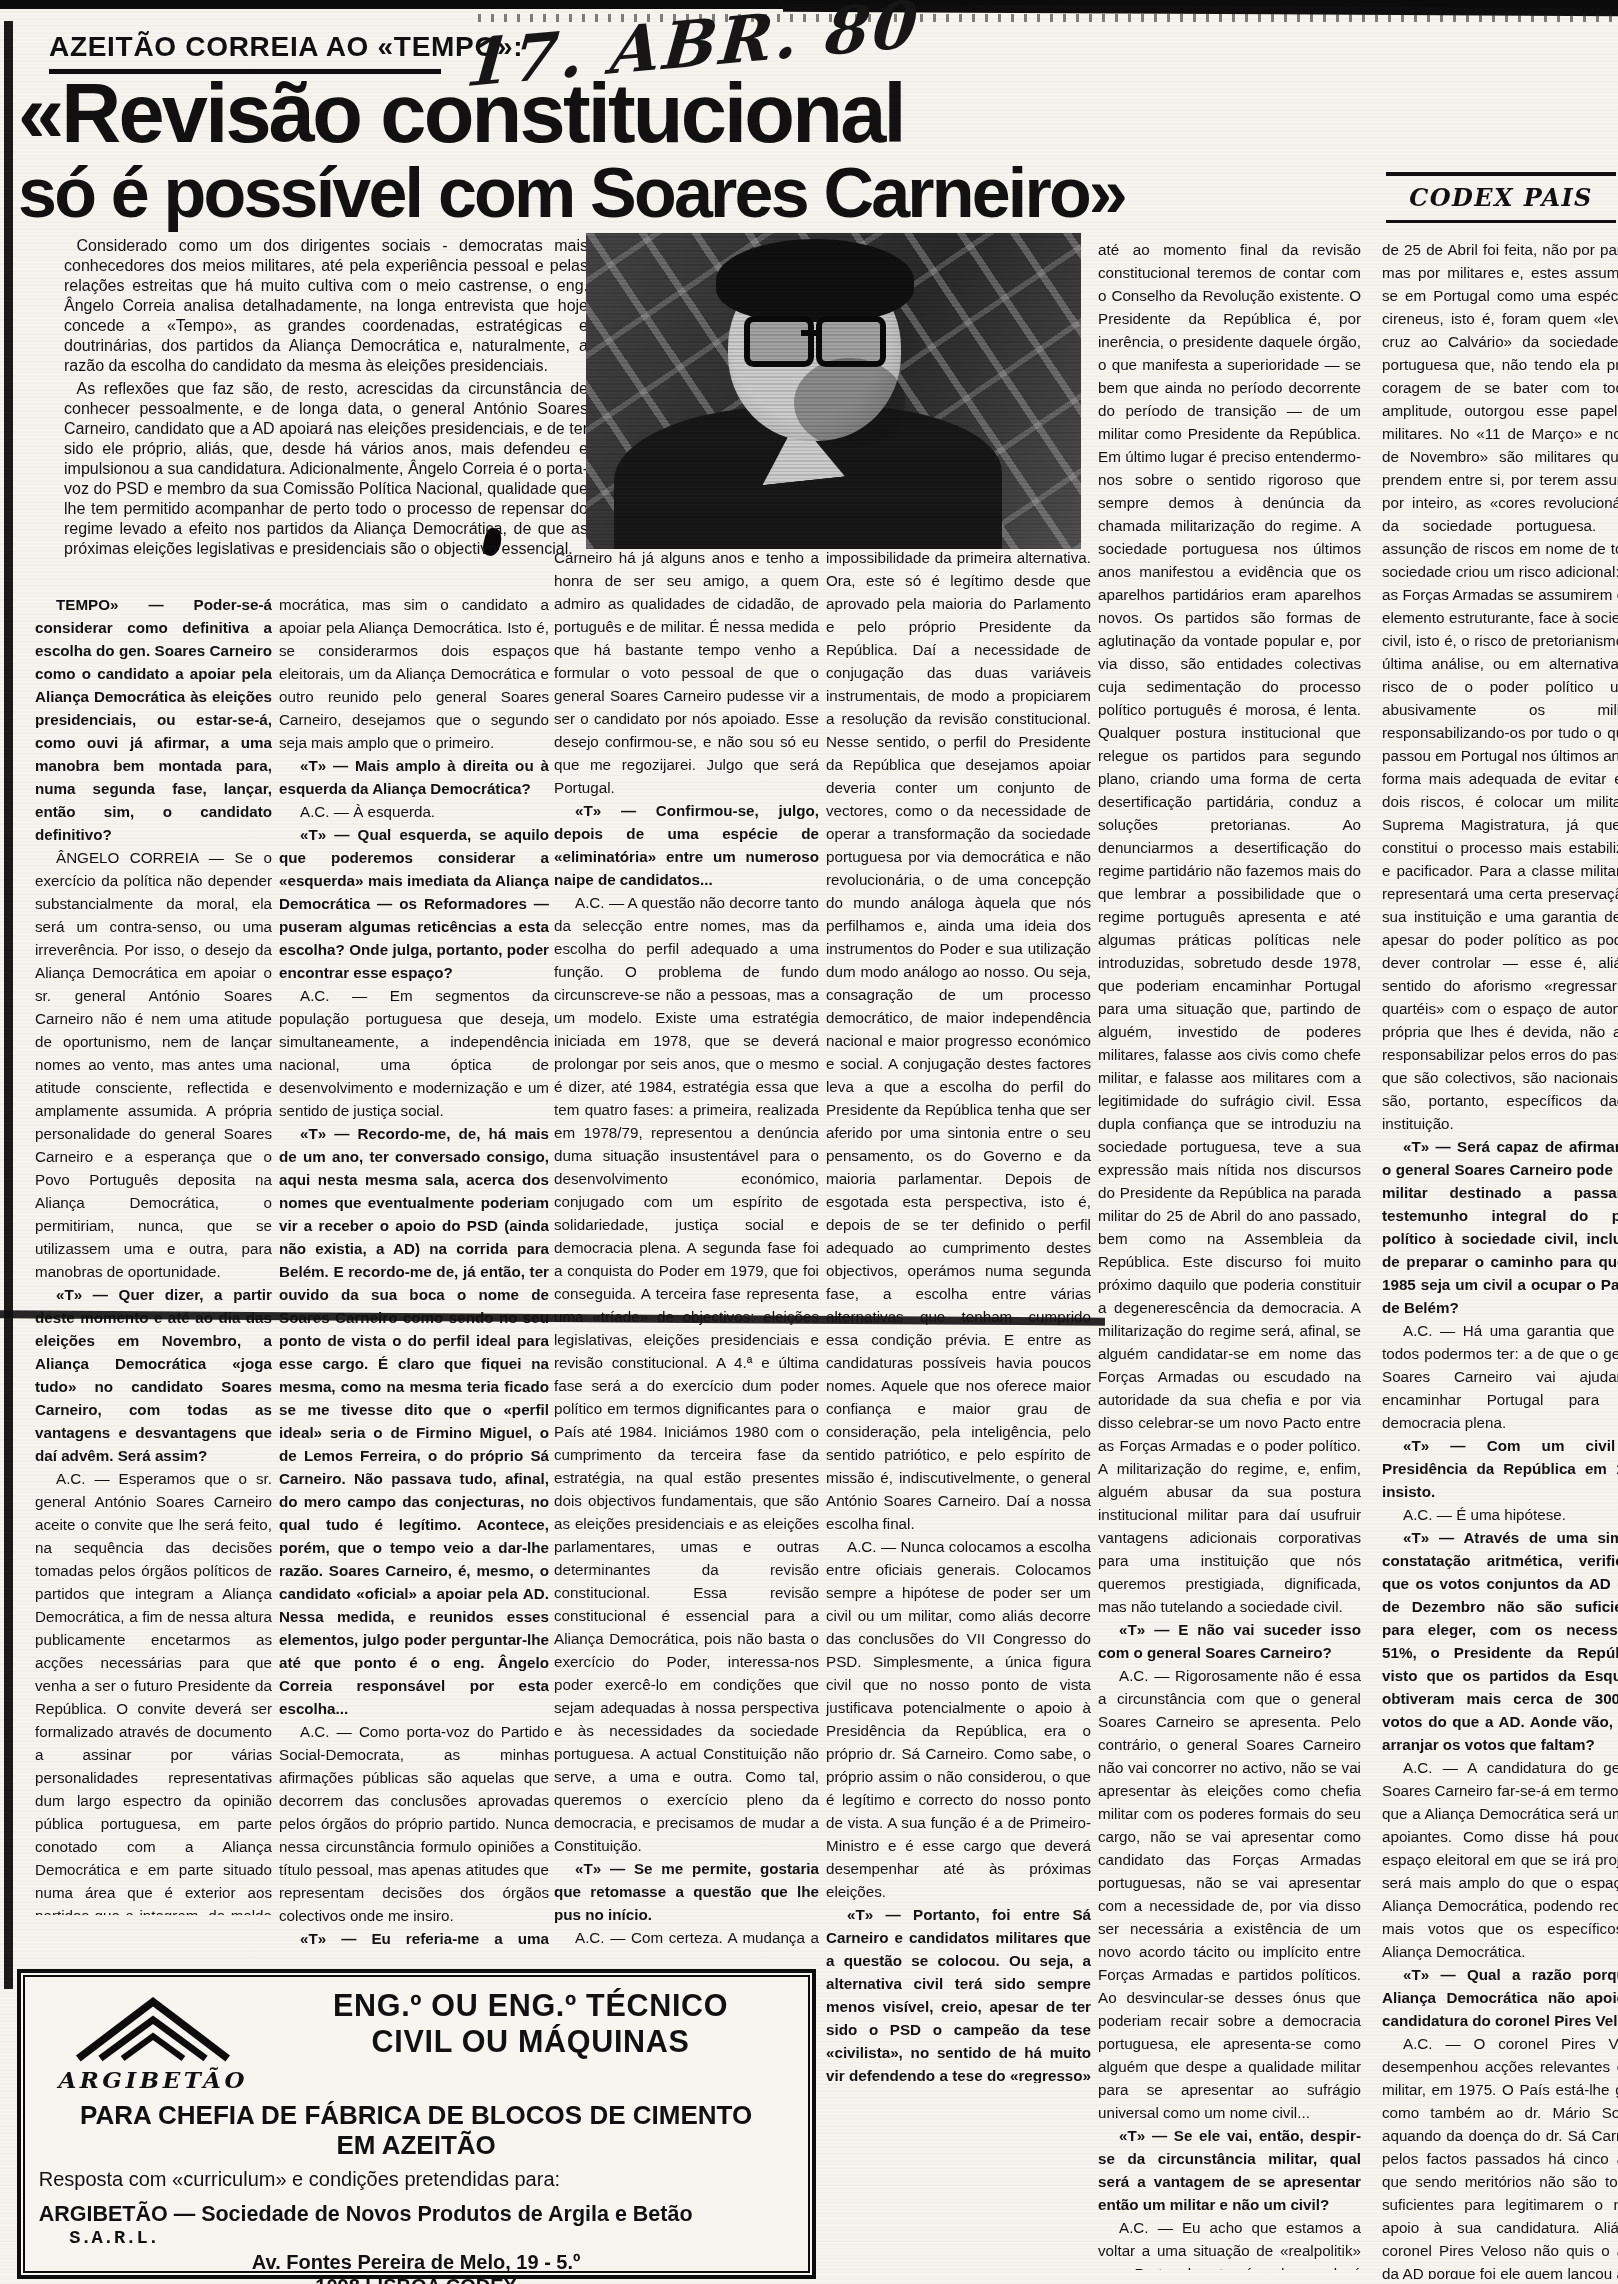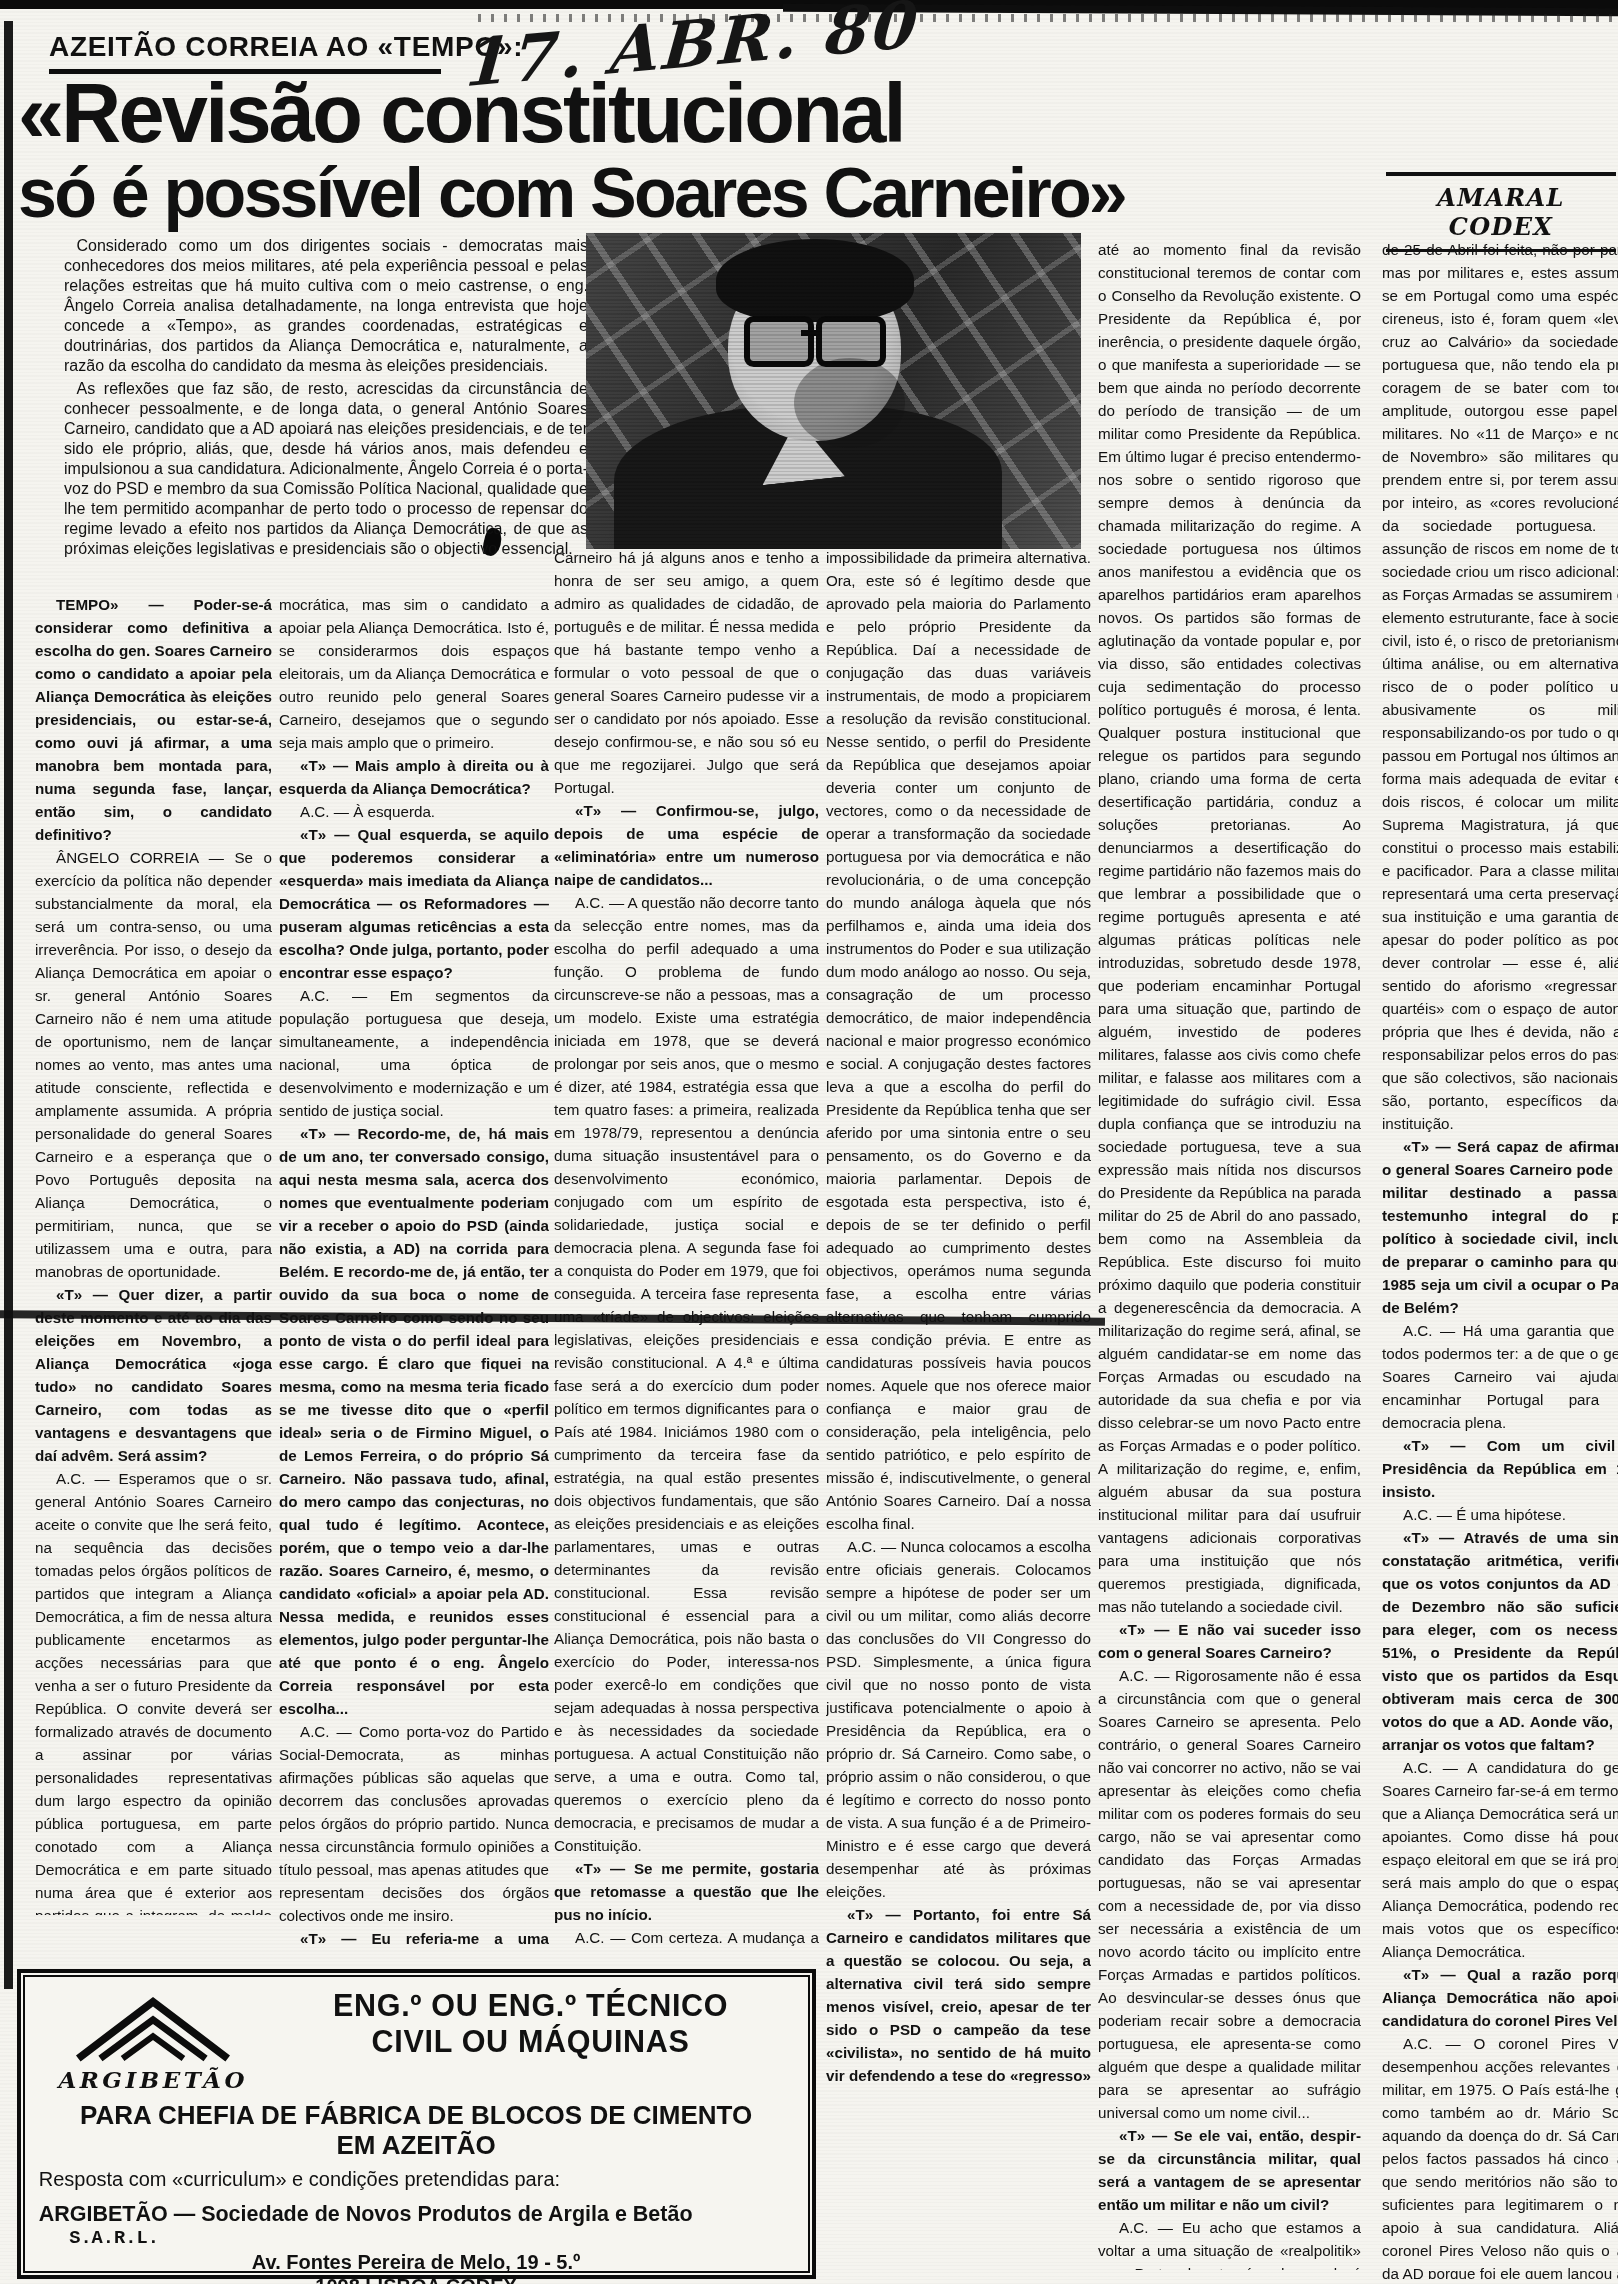--- a/index.html
+++ b/index.html
@@ -81,21 +81,21 @@
   <div class="top-dashes"></div>
   <div class="left-bar"></div>
   <div class="streak"></div>
   <div class="ink-blob"></div>
 
   <div class="kicker">AZEITÃO CORREIA AO «TEMPO»:</div>
   <div class="kicker-rule"></div>
   <div class="hand-date">17. ABR. 80</div>
   <div class="headline hl1">«Revisão constitucional</div>
   <div class="headline hl2">só é possível com Soares Carneiro»</div>
-  <div class="byline-box">AMARAL CODEX</div>
+  <div class="byline-box">CODEX PAIS</div>
 
   <div class="lede">
       <p class="a">Considerado como um dos dirigentes sociais - democratas mais conhecedores dos meios militares, até pela experiência pessoal e pelas relações estreitas que há muito cultiva com o meio castrense, o eng. Ângelo Correia analisa detalhadamente, na longa entrevista que hoje concede a «Tempo», as grandes coordenadas, estratégicas e doutrinárias, dos partidos da Aliança Democrática e, naturalmente, a razão da escolha do candidato da mesma às eleições presidenciais.</p>
       <p class="a">As reflexões que faz são, de resto, acrescidas da circunstância de conhecer pessoalmente, e de longa data, o general António Soares Carneiro, candidato que a AD apoiará nas eleições presidenciais, e de ter sido ele próprio, aliás, que, desde há vários anos, mais defendeu e impulsionou a sua candidatura. Adicionalmente, Ângelo Correia é o porta-voz do PSD e membro da sua Comissão Política Nacional, qualidade que lhe tem permitido acompanhar de perto todo o processo de repensar do regime levado a efeito nos partidos da Aliança Democrática, de que as próximas eleições legislativas e presidenciais são o objectivo essencial.</p>
     </div>
 
   <div class="photo">
     <div class="lattice"></div>
     <div class="torso"></div>
     <div class="collar"></div>

